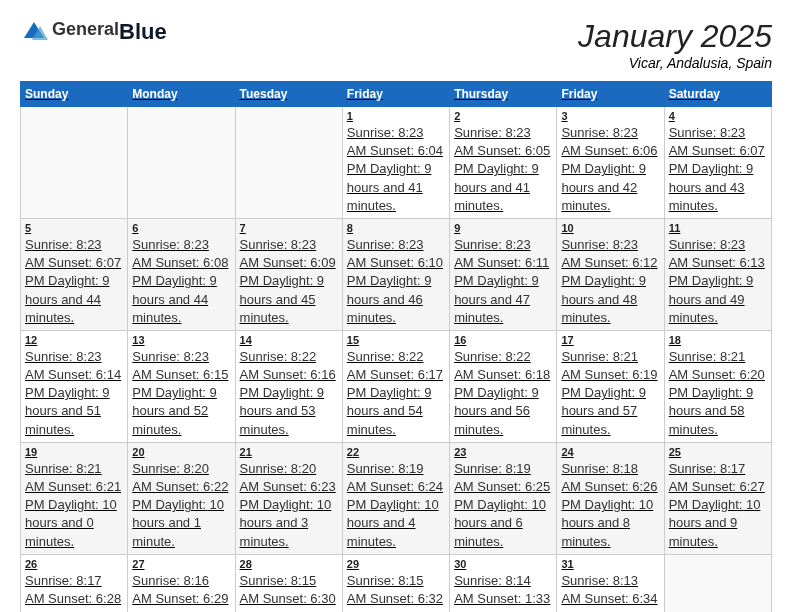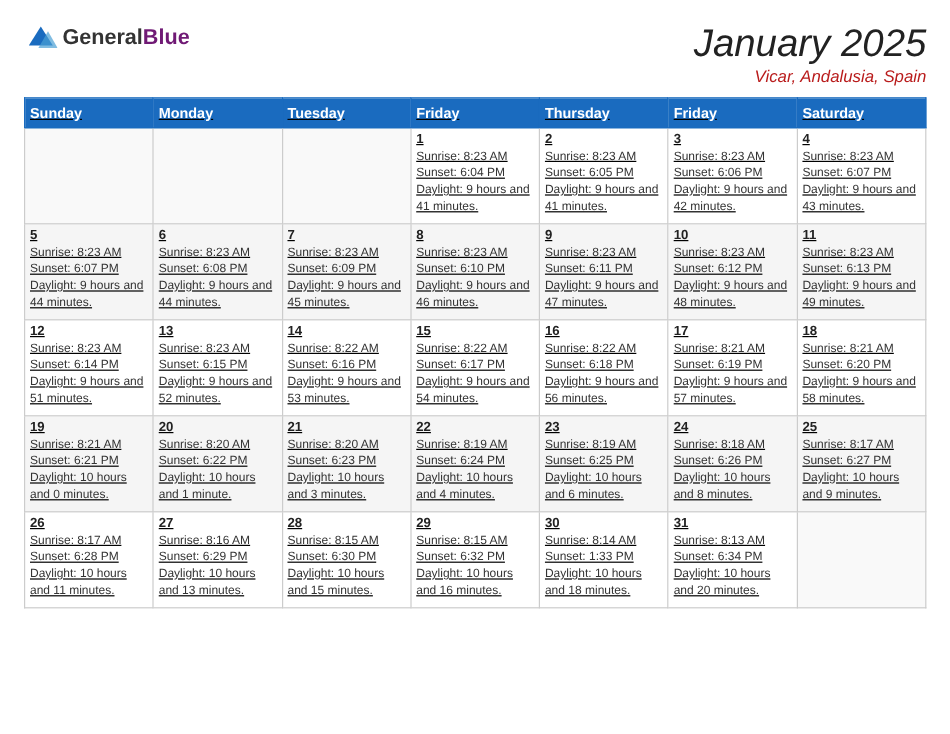--- a/index.html
+++ b/index.html
@@ -31,40 +31,40 @@
       display: flex;
       flex-direction: row;
       line-height: 1.1;
     }
     .logo-general {
       font-size: 18px;
       font-weight: bold;
       color: #333;
     }
     .logo-blue {
-      font-size: 18px;
+      font-size: 22px;
       font-weight: bold;
-      color: #701a75;
+      color: #0f172a;
     }
     .logo-icon {
       width: 28px;
       height: 28px;
     }
     .title-block {
       text-align: right;
       font-style: italic;
     }
     .cal-title {
       font-size: 32px;
       font-weight: normal;
       color: #222;
     }
     .cal-subtitle {
       font-size: 14px;
-      color: #b91c1c;
+      color: #000000;
     }
     table {
       width: 100%;
       border-collapse: collapse;
       table-layout: fixed;
       text-decoration: underline;
     }
     thead tr th {
       background: #1a6bbf;
       color: #fff;
@@ -86,21 +86,21 @@
     tbody tr:nth-child(even) td {
       background: #f5f5f5;
     }
     .day-num {
       font-weight: bold;
       font-size: 11px;
       display: block;
       margin-bottom: 2px;
     }
     .day-info {
-      font-size: 10px;
+      font-size: 13px;
       color: #333;
       line-height: 1.4;
     }
     td.empty {
       background: #f9f9f9;
     }
   </style>
 </head>
 <body>
 

